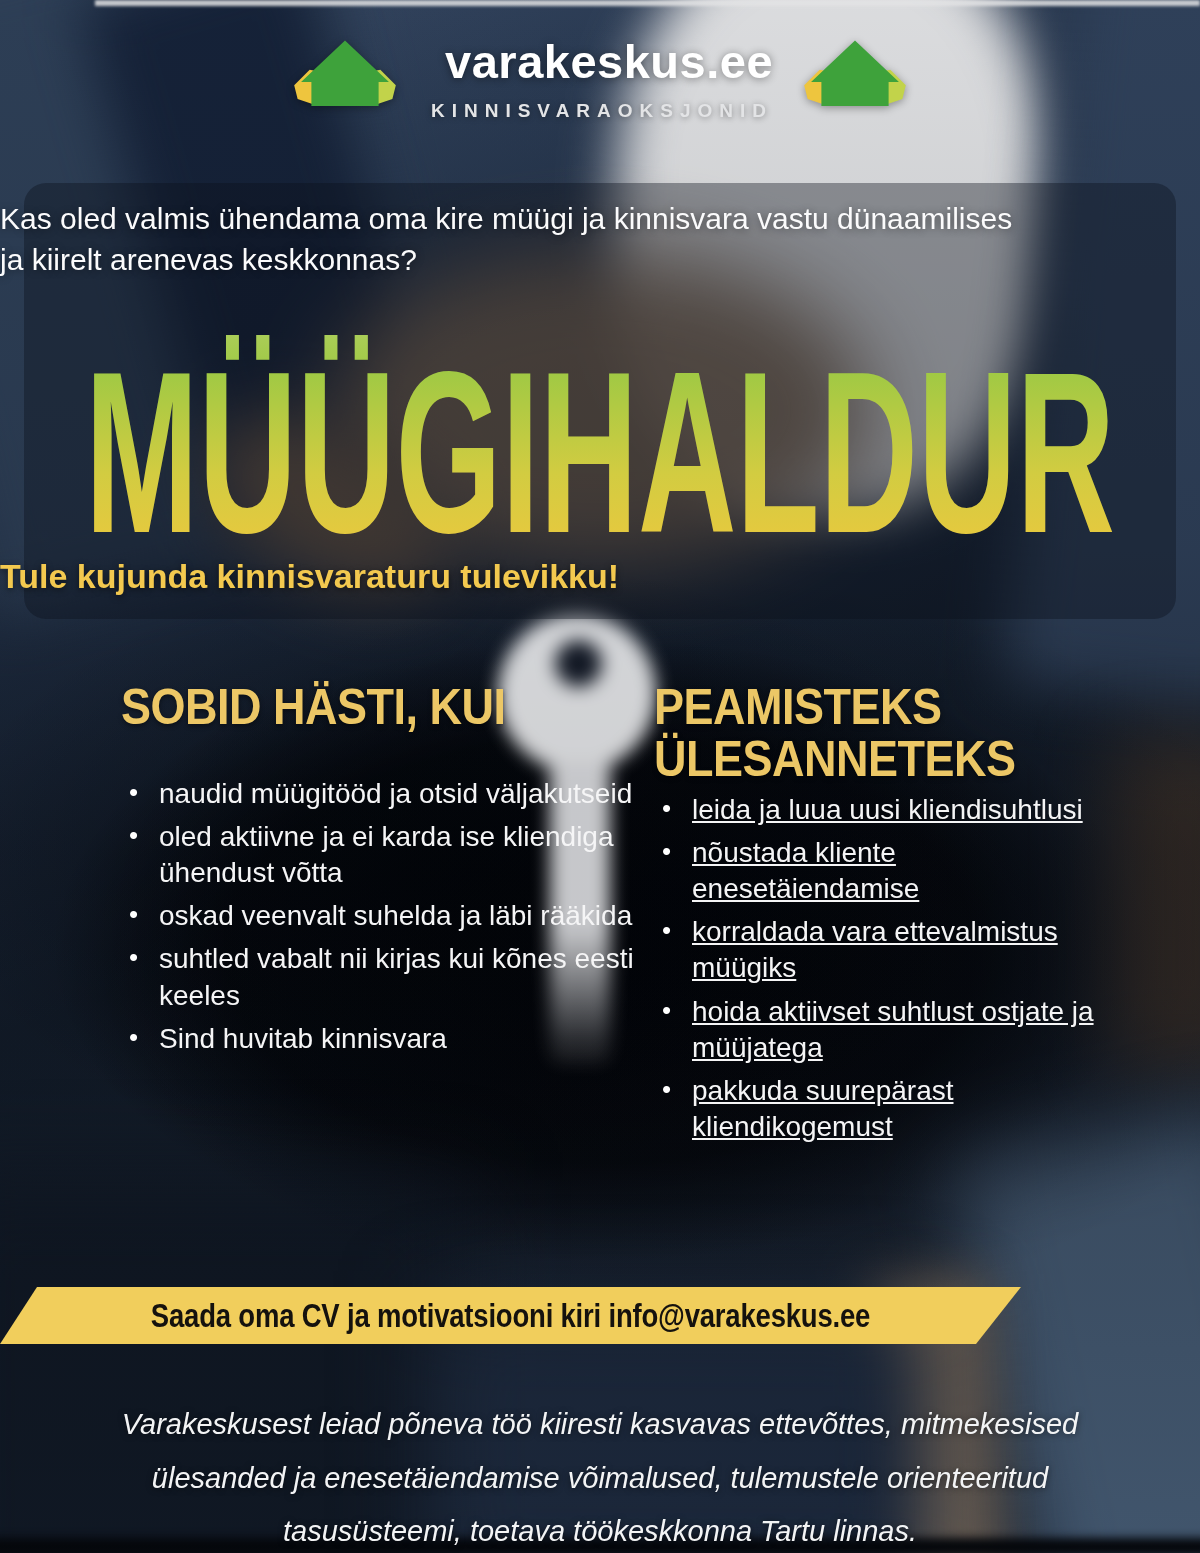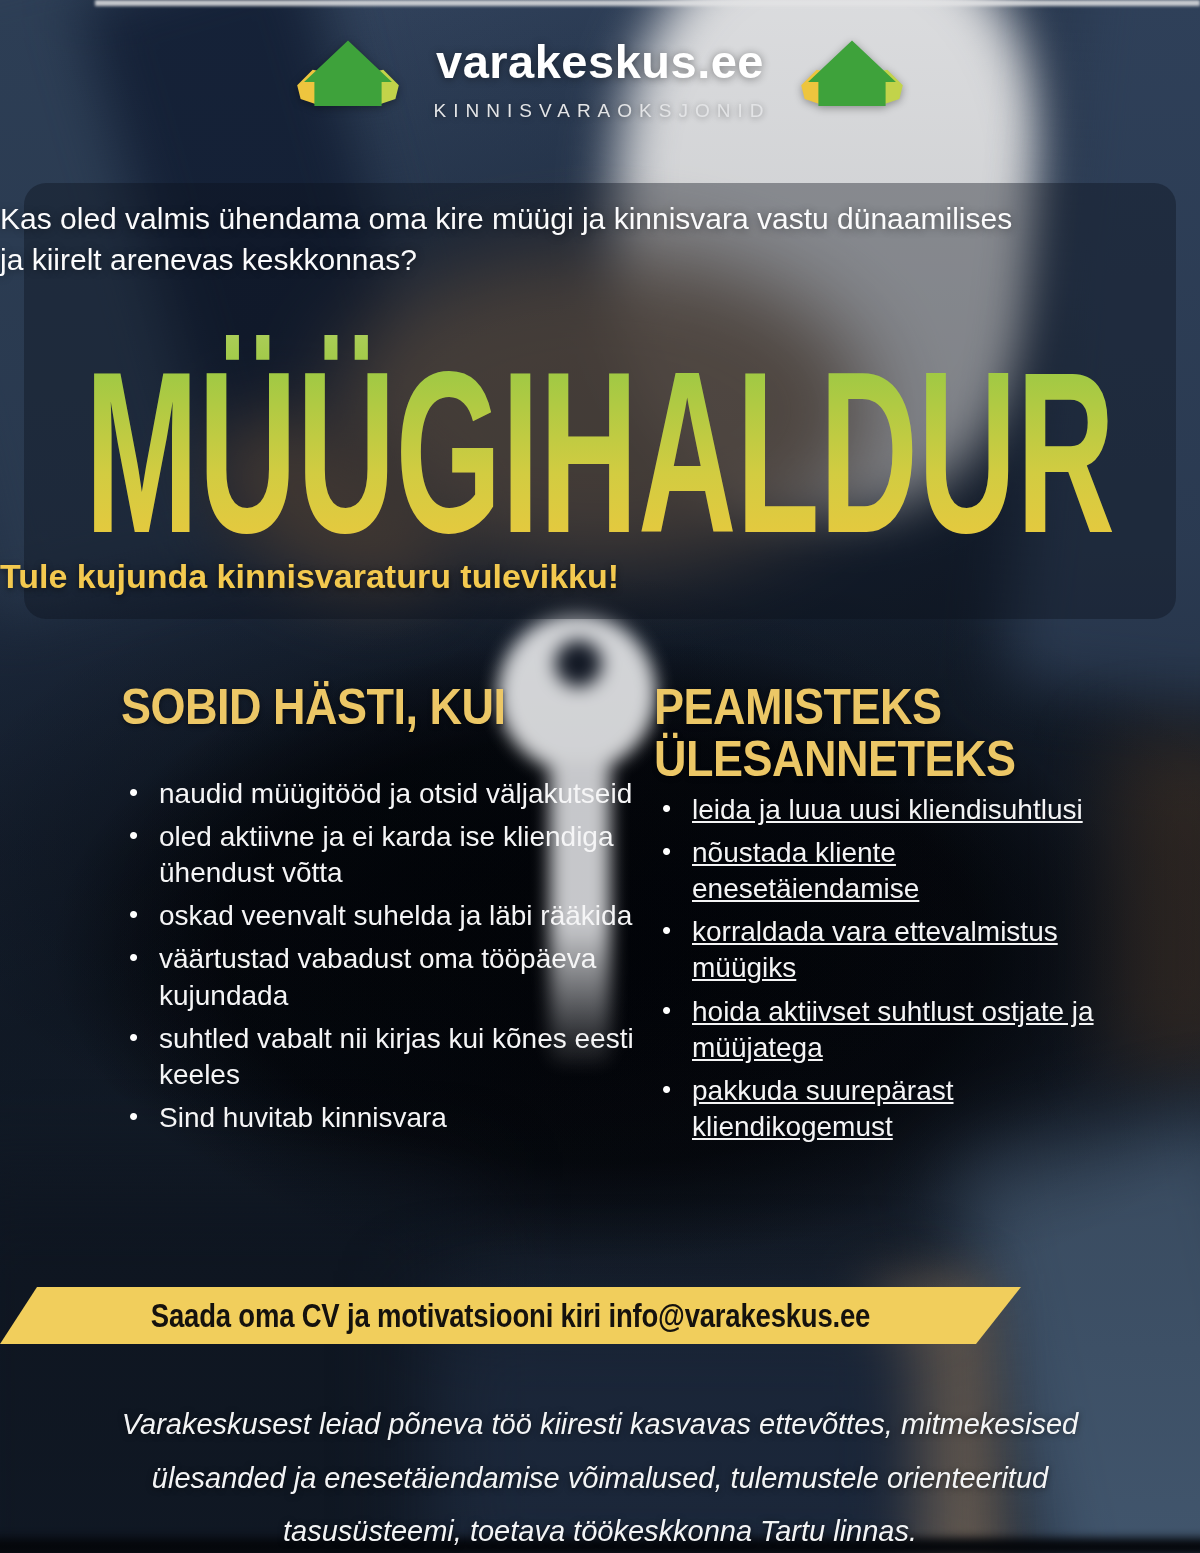--- a/index.html
+++ b/index.html
@@ -36,23 +36,23 @@
   .key{position:absolute;left:494px;top:610px;width:168px;height:480px;filter:blur(9px);opacity:.9;}
   .key-head{position:absolute;left:4px;top:4px;width:158px;height:158px;border-radius:50%;background:#e8e9eb;}
   .key-hole{position:absolute;left:61px;top:30px;width:47px;height:47px;border-radius:50%;background:#141a26;}
   .key-stem{position:absolute;left:56px;top:152px;width:60px;height:300px;background:#dcdde0;border-radius:0 0 10px 10px;
     -webkit-mask-image:linear-gradient(#000 55%,rgba(0,0,0,.15) 95%);mask-image:linear-gradient(#000 55%,rgba(0,0,0,.15) 95%);}
   
   .band{position:absolute;left:24px;top:183px;width:1152px;height:436px;border-radius:22px;background:rgba(10,15,26,.38);}
   
   .logo-row{position:absolute;left:0;right:0;top:34px;display:flex;justify-content:center;align-items:center;gap:26px;}
   .logo-icon{width:112px;height:82px;filter:drop-shadow(0 2px 4px rgba(0,0,0,.35));}
-  .logo-text{text-align:center;}
+  .logo-text{text-align:right;}
   .brand{font-size:47px;font-weight:600;color:#ffffff;letter-spacing:.5px;text-shadow:0 1px 8px rgba(0,0,0,.45);}
-  .tagline{font-size:19px;font-weight:400;color:#e3e4e6;letter-spacing:7px;margin-top:11px;padding-left:4px;text-shadow:0 1px 6px rgba(0,0,0,.4);}
+  .tagline{font-size:19px;font-weight:700;color:#e3e4e6;letter-spacing:7px;margin-top:11px;padding-left:4px;text-shadow:0 1px 6px rgba(0,0,0,.4);}
   .intro{position:absolute;left:0;right:0;top:198px;text-align:left;font-size:30px;line-height:1.38;font-weight:400;color:#fbfbfc;text-shadow:0 1px 8px rgba(0,0,0,.45);}
   .title-svg{position:absolute;left:0;top:312px;width:1200px;height:235px;overflow:visible;}
   .subtitle{position:absolute;left:0;right:0;top:557px;text-align:left;font-size:34px;font-weight:700;color:#f3c94f;text-shadow:0 2px 6px rgba(0,0,0,.5);}
   .col-heading{position:absolute;font-size:45px;font-weight:700;color:#ecc766;letter-spacing:-.5px;line-height:1.04;transform:scaleY(1.1);transform-origin:top left;text-shadow:0 2px 5px rgba(0,0,0,.45);white-space:nowrap;}
   #left-heading{left:121px;top:682px;}
   #right-heading{left:654px;top:682px;}
   .bullet-list{position:absolute;margin:0;padding:0;list-style:none;font-size:28px;line-height:1.29;color:#f5f5f6;font-weight:400;}
   #left-list{left:122px;top:776px;width:512px;}
   #right-list{left:655px;top:792px;width:475px;text-decoration:underline;}
   .bullet-list li{position:relative;padding-left:37px;margin-bottom:7px;}
@@ -129,21 +129,20 @@
     <text x="600" y="220" text-anchor="middle" textLength="1030" lengthAdjust="spacingAndGlyphs" font-family="Liberation Sans, DejaVu Sans, sans-serif" font-weight="bold" font-size="230" fill="url(#titleGrad)">MÜÜGIHALDUR</text>
   </svg>
 
   <div class="subtitle">Tule kujunda kinnisvaraturu tulevikku!</div>
 
   <div class="col-heading" id="left-heading">SOBID HÄSTI, KUI</div>
   <ul class="bullet-list" id="left-list">
       <li>naudid müügitööd ja otsid väljakutseid</li>
       <li>oled aktiivne ja ei karda ise kliendiga ühendust võtta</li>
       <li>oskad veenvalt suhelda ja läbi rääkida</li>
-      <li>väärtustad vabadust oma tööpäeva kujundada</li>
       <li>suhtled vabalt nii kirjas kui kõnes eesti keeles</li>
       <li>Sind huvitab kinnisvara</li>
     </ul>
 
   <div class="col-heading" id="right-heading">
     <div>PEAMISTEKS</div>
     <div>ÜLESANNETEKS</div>
   </div>
   <ul class="bullet-list" id="right-list">
       <li>leida ja luua uusi kliendisuhtlusi</li>

